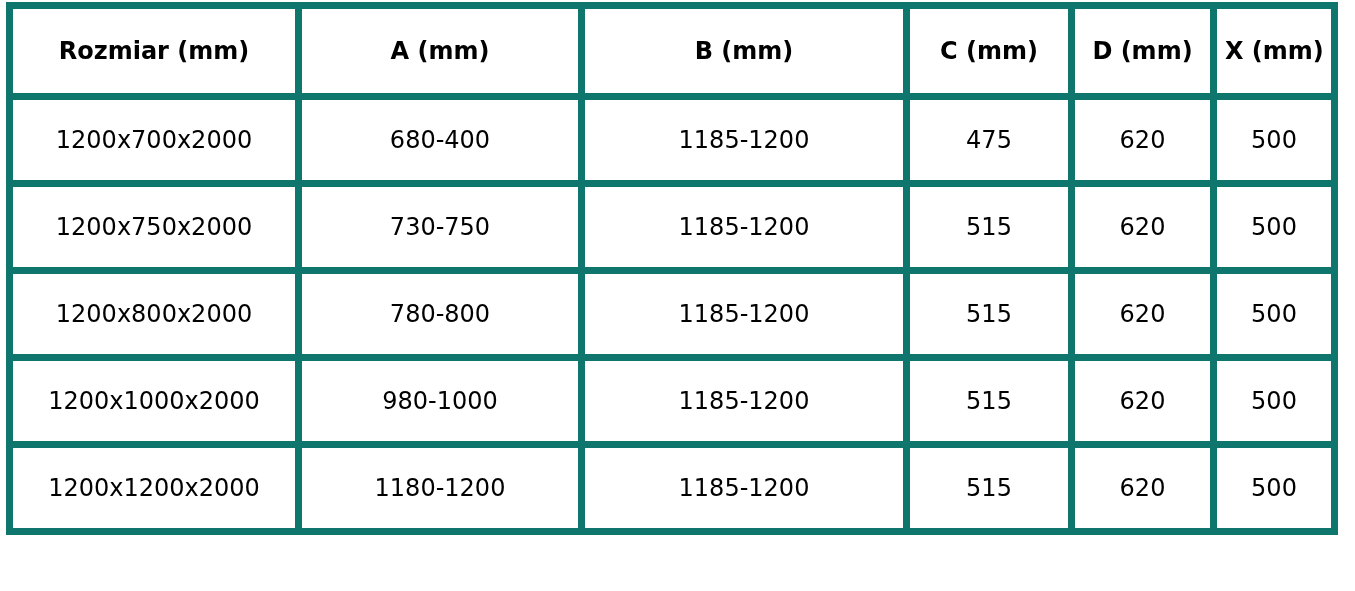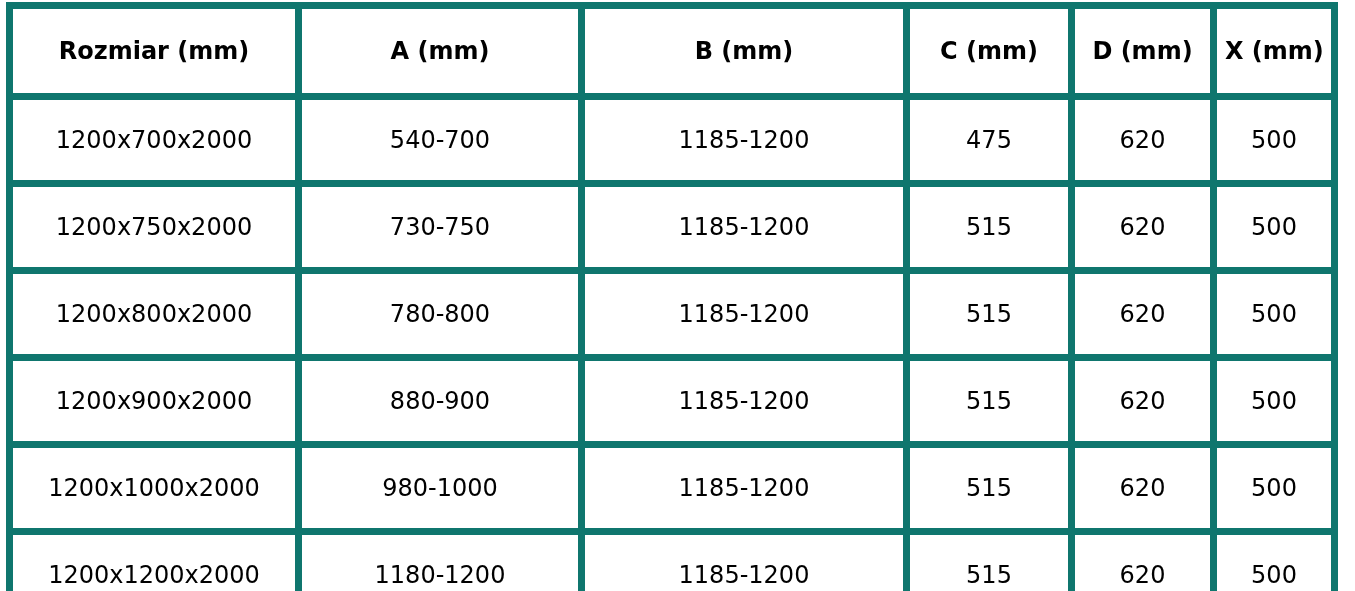--- a/index.html
+++ b/index.html
@@ -76,45 +76,37 @@
         <th>A (mm)</th>
         <th>B (mm)</th>
         <th>C (mm)</th>
         <th>D (mm)</th>
         <th>X (mm)</th>
       </tr>
     </thead>
     <tbody>
       <tr>
         <td>1200x700x2000</td>
-        <td>540-700</td>
+        <td>680-400</td>
         <td>1185-1200</td>
         <td>475</td>
         <td>620</td>
         <td>500</td>
       </tr>
       <tr>
         <td>1200x750x2000</td>
         <td>730-750</td>
         <td>1185-1200</td>
         <td>515</td>
         <td>620</td>
         <td>500</td>
       </tr>
       <tr>
         <td>1200x800x2000</td>
         <td>780-800</td>
-        <td>1185-1200</td>
-        <td>515</td>
-        <td>620</td>
-        <td>500</td>
-      </tr>
-      <tr>
-        <td>1200x900x2000</td>
-        <td>880-900</td>
         <td>1185-1200</td>
         <td>515</td>
         <td>620</td>
         <td>500</td>
       </tr>
       <tr>
         <td>1200x1000x2000</td>
         <td>980-1000</td>
         <td>1185-1200</td>
         <td>515</td>

